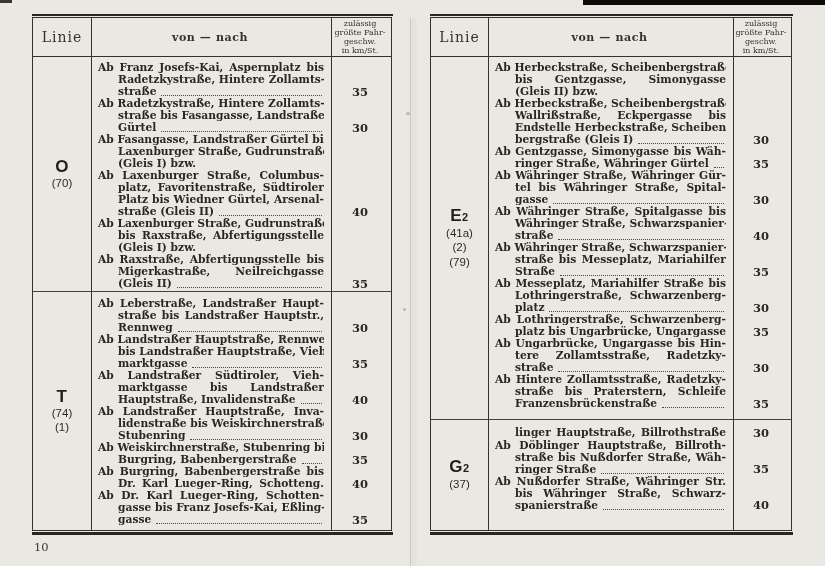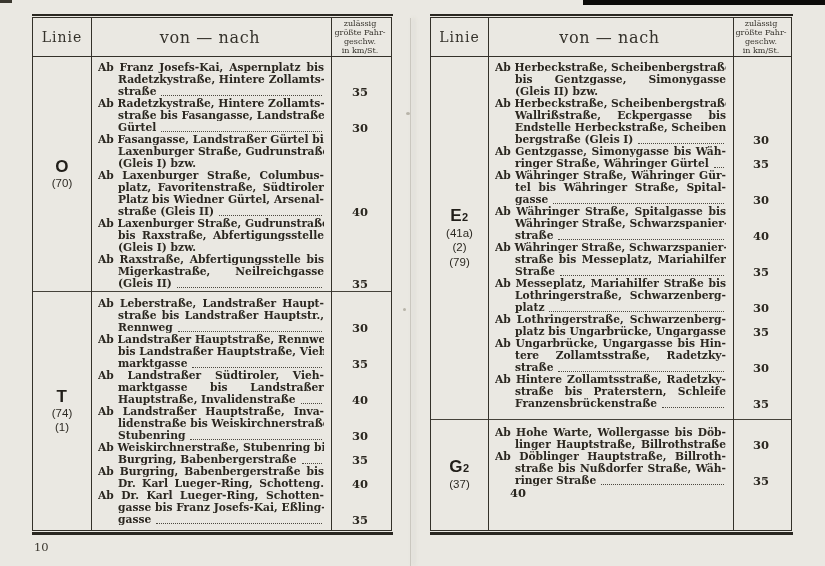--- a/index.html
+++ b/index.html
@@ -27,21 +27,21 @@
   .ptable::before{content:"";position:absolute;left:-1.5px;right:-1.5px;top:-4.5px;height:2.6px;background:#2a2721;}
   .ptable::after{content:"";position:absolute;left:-1.5px;right:-1.5px;bottom:-4.5px;height:2.6px;background:#2a2721;}
   #table-left{left:32px;width:360px;height:514px;}
   #table-right{left:430px;width:362px;height:514px;}
   .vl{position:absolute;top:0;bottom:0;width:1.2px;background:#34312a;z-index:2;}
 
   
   .thead{display:flex;height:38px;border-bottom:1.2px solid #34312a;flex:none;}
   .th{display:flex;align-items:center;justify-content:center;box-sizing:border-box;}
   .th-linie{font-size:14px;letter-spacing:1px;color:#35322b;}
-  .th-von{flex:1;font-size:16px;letter-spacing:.6px;color:#35322b;}
+  .th-von{flex:1;font-size:11px;letter-spacing:.6px;color:#35322b;font-weight:bold;}
   .th-speed{flex-direction:column;line-height:9px;font-size:8px;color:#35322b;text-align:center;}
   #table-left .th-linie{width:58px;}  #table-left .th-speed{width:62px;}
   #table-right .th-linie{width:57px;} #table-right .th-speed{width:60px;}
 
   
   .tbody{flex:1;display:flex;flex-direction:column;}
   .sect{display:flex;box-sizing:border-box;overflow:hidden;}
   .sect + .sect{border-top:1.1px solid #45423a;}
   .linie-cell{display:flex;flex-direction:column;align-items:center;justify-content:center;box-sizing:border-box;}
   #table-left .linie-cell{width:58px;} #table-right .linie-cell{width:57px;}
@@ -416,41 +416,48 @@
           </div>
         </div>
         <div class="sect" style="flex: 1 1 0%;">
           <div class="linie-cell">
             <div class="label-main">G<span class="lsub">2</span></div>
             <div class="label-paren">(37)</div>
           </div>
           <div class="entries" style="padding-top: 7px;">
             <div class="entry">
               <div class="etext">
-                <div class="eline">Ab Hohe Warte, Wollergasse bis Döb-</div>
                 <div class="eline cont">linger Hauptstraße, Billrothstraße</div>
               </div>
               <div class="espeed">
                 <span>30</span>
               </div>
             </div>
             <div class="entry">
               <div class="etext">
                 <div class="eline">Ab Döblinger Hauptstraße, Billroth-</div>
                 <div class="eline cont">straße bis Nußdorfer Straße, Wäh-</div>
                 <div class="eline lastflex cont">
                   <span class="lt">ringer Straße</span>
                   <span class="leader"></span>
                 </div>
               </div>
               <div class="espeed">
                 <span>35</span>
               </div>
             </div>
             <div class="entry">
+              <div class="etext">
+                <div class="eline">Ab Nußdorfer Straße, Währinger Str.</div>
+                <div class="eline cont">bis Währinger Straße, Schwarz-</div>
+                <div class="eline lastflex cont">
+                  <span class="lt">spanierstraße</span>
+                  <span class="leader"></span>
+                </div>
+              </div>
               <div class="espeed">
                 <span>40</span>
               </div>
             </div>
           </div>
         </div>
       </div>
   </div>
 
   <div class="pagenum" id="pagenum-left">10</div>

